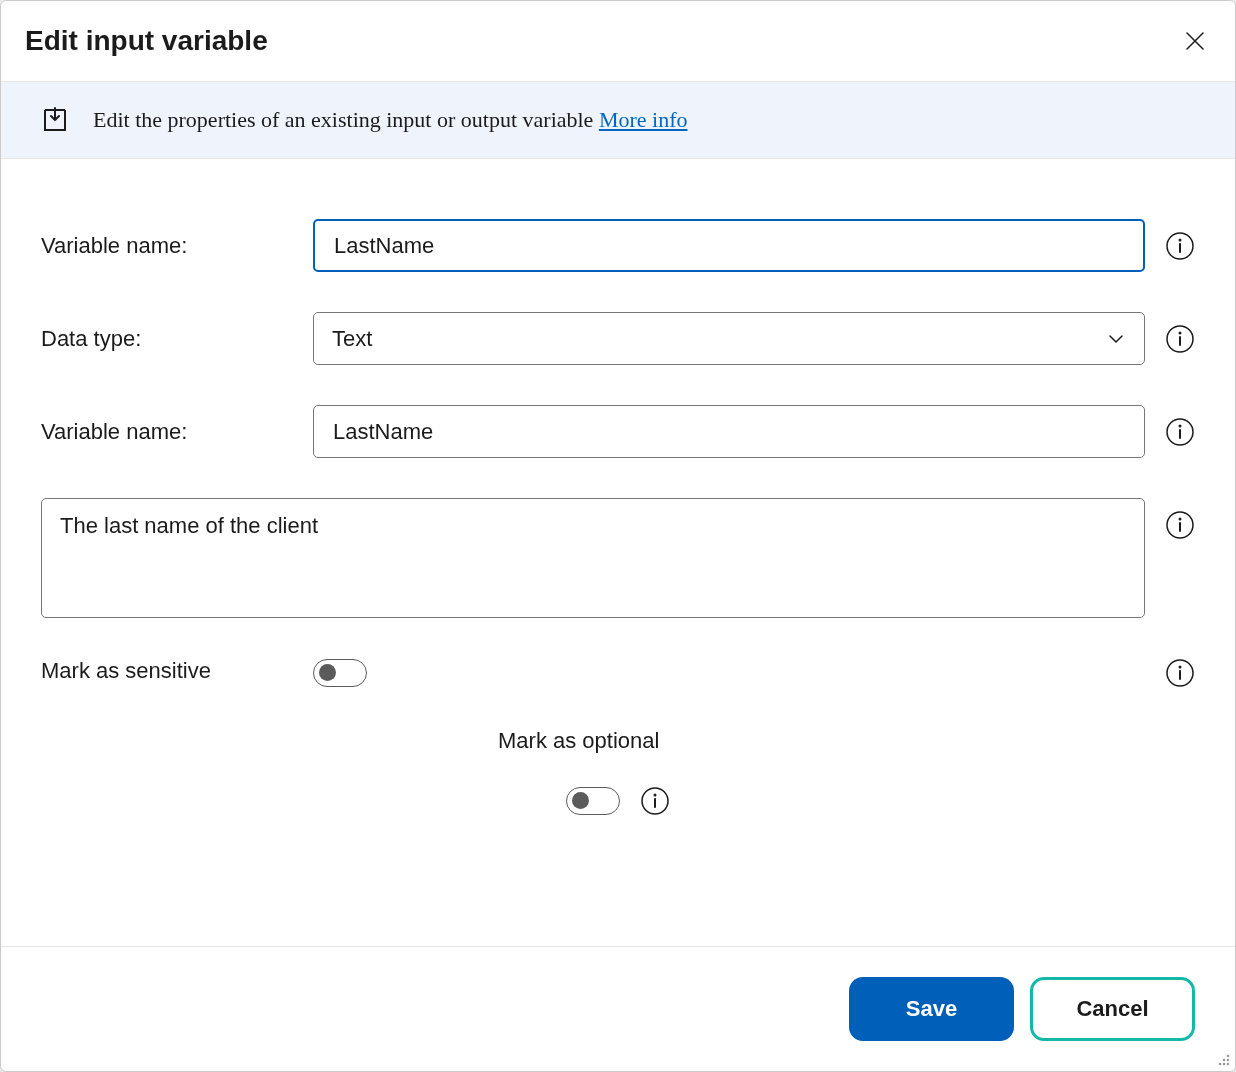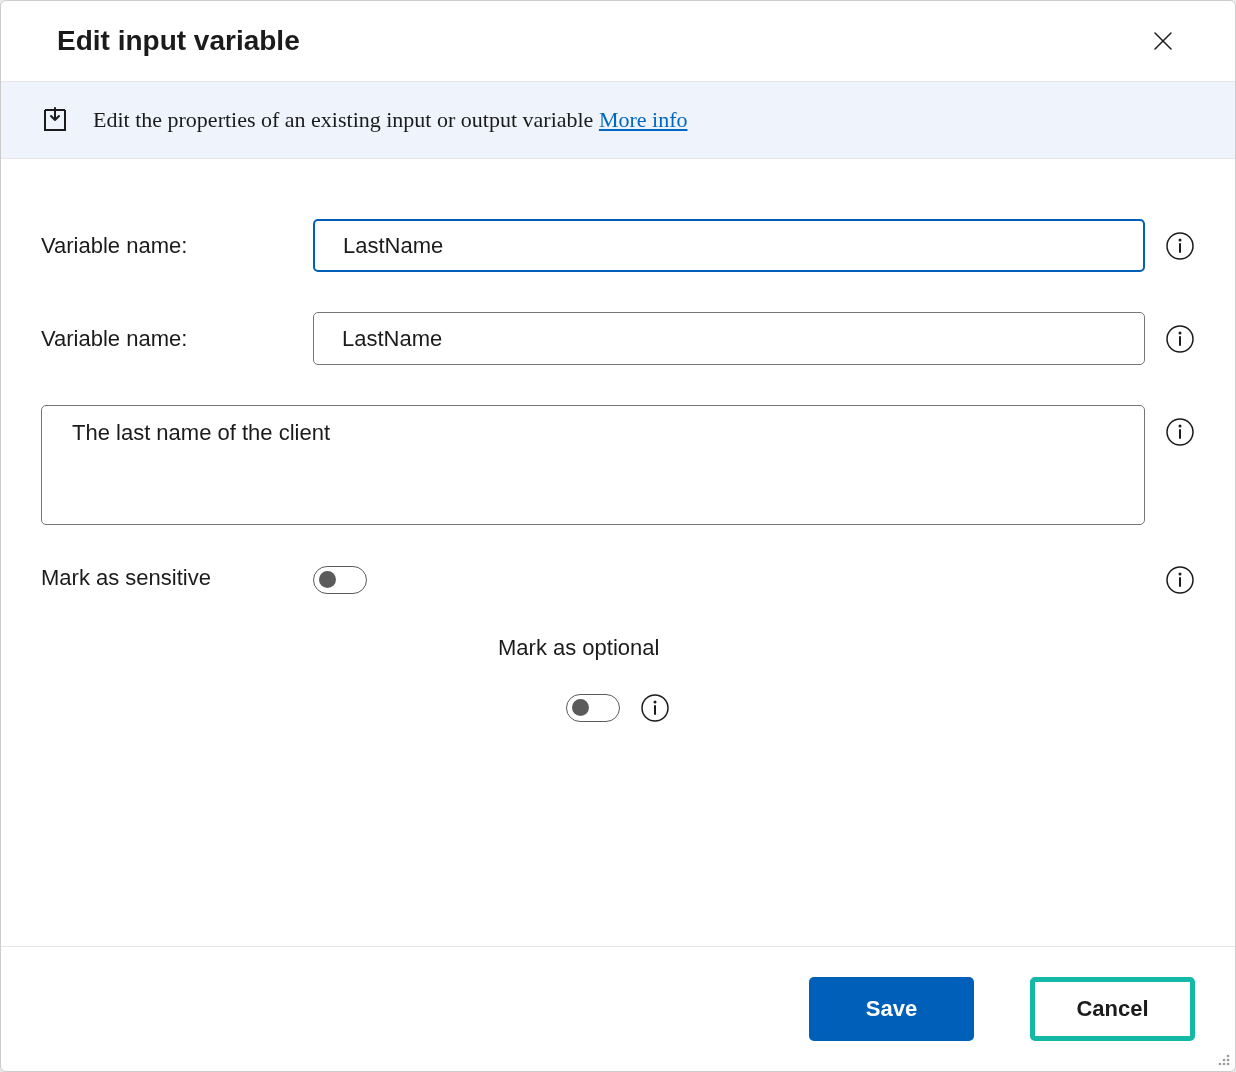--- a/index.html
+++ b/index.html
@@ -23,21 +23,21 @@
       border-radius: 6px;
       display: flex;
       flex-direction: column;
       box-shadow: 0 4px 16px rgba(0,0,0,0.1);
       overflow: hidden;
     }
     .dialog-header {
       display: flex;
       justify-content: space-between;
       align-items: center;
-      padding: 24px 56px;
+      padding: 24px 24px;
     }
     .dialog-title {
       font-size: 28px;
       font-weight: 600;
       color: #1b1b1b;
     }
     .close-btn {
       width: 32px;
       height: 32px;
       background: none;
@@ -92,21 +92,21 @@
       flex: 1;
       display: flex;
       align-items: flex-start;
       gap: 20px;
     }
     .form-input {
       flex: 1;
       height: 53px;
       border: 1px solid #767676;
       border-radius: 5px;
-      padding: 0 28px;
+      padding: 0 19px;
       font-size: 22px;
       font-family: inherit;
       color: #1b1b1b;
       background: #ffffff;
     }
     .form-input.focused {
       border: 2px solid #005fb8;
       outline: none;
     }
     .form-input::placeholder {
@@ -125,21 +125,21 @@
       display: flex;
       align-items: center;
       justify-content: space-between;
       cursor: pointer;
     }
     .form-textarea {
       flex: 1;
       height: 120px;
       border: 1px solid #767676;
       border-radius: 5px;
-      padding: 14px 30px;
+      padding: 14px 18px;
       font-size: 22px;
       font-family: inherit;
       color: #1b1b1b;
       background: #ffffff;
       resize: none;
     }
     .info-icon {
       width: 30px;
       height: 30px;
       flex-shrink: 0;
@@ -178,36 +178,35 @@
     .dialog-footer {
       border-top: 1px solid #e5e5e5;
       padding: 30px 40px;
       display: flex;
       justify-content: flex-end;
       gap: 16px;
     }
     .btn {
       min-width: 165px;
       height: 64px;
-      border-radius: 5px;
+      border-radius: 14px;
       font-size: 22px;
       font-family: inherit;
       font-weight: 600;
       cursor: pointer;
       border: none;
     }
     .btn-primary {
       background: #005fb8;
       color: #ffffff;
     }
     .btn-secondary {
       background: #ffffff;
       color: #1b1b1b;
-      border: 5px solid #14b8a6;
-      margin-left: 40px;
+      border: 3px solid #14b8a6;
     }
     .resize-grip {
       position: absolute;
       right: 2px;
       bottom: 2px;
       width: 18px;
       height: 18px;
     }
     .dialog-wrapper {
       position: relative;
@@ -248,20 +247,36 @@
       <div class="form-control-wrap">
         <input type="text" class="form-input focused" value="LastName" style="">
         <svg class="info-icon" width="30" height="30" viewBox="0 0 30 30">
           <circle cx="15" cy="15" r="13" stroke="#1b1b1b" stroke-width="1.5" fill="none"></circle>
           <circle cx="15" cy="9" r="1.5" fill="#1b1b1b"></circle>
           <path d="M15 13 L15 21" stroke="#1b1b1b" stroke-width="2" stroke-linecap="round"></path>
         </svg>
       </div>
     </div>
 
+    <div class="form-row">
+      <label class="form-label">Data type:</label>
+      <div class="form-control-wrap">
+        <div class="form-select">
+          <span>Text</span>
+          <svg width="20" height="20" viewBox="0 0 20 20">
+            <path d="M4 7 L10 13 L16 7" stroke="#1b1b1b" stroke-width="1.5" fill="none" stroke-linecap="round" stroke-linejoin="round"></path>
+          </svg>
+        </div>
+        <svg class="info-icon" width="30" height="30" viewBox="0 0 30 30">
+          <circle cx="15" cy="15" r="13" stroke="#1b1b1b" stroke-width="1.5" fill="none"></circle>
+          <circle cx="15" cy="9" r="1.5" fill="#1b1b1b"></circle>
+          <path d="M15 13 L15 21" stroke="#1b1b1b" stroke-width="2" stroke-linecap="round"></path>
+        </svg>
+      </div>
+    </div>
 
 
     <div class="form-row">
       <label class="form-label">Variable name:</label>
       <div class="form-control-wrap">
         <input type="text" class="form-input" value="LastName" style="">
         <svg class="info-icon" width="30" height="30" viewBox="0 0 30 30">
           <circle cx="15" cy="15" r="13" stroke="#1b1b1b" stroke-width="1.5" fill="none"></circle>
           <circle cx="15" cy="9" r="1.5" fill="#1b1b1b"></circle>
           <path d="M15 13 L15 21" stroke="#1b1b1b" stroke-width="2" stroke-linecap="round"></path>

